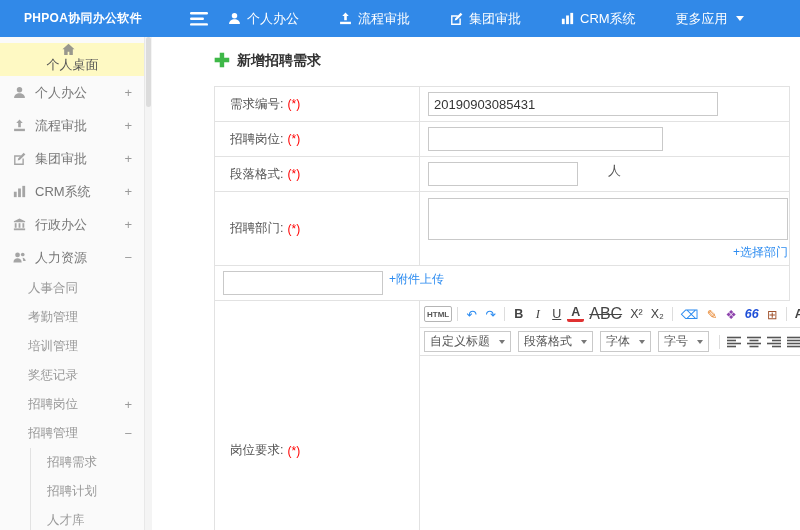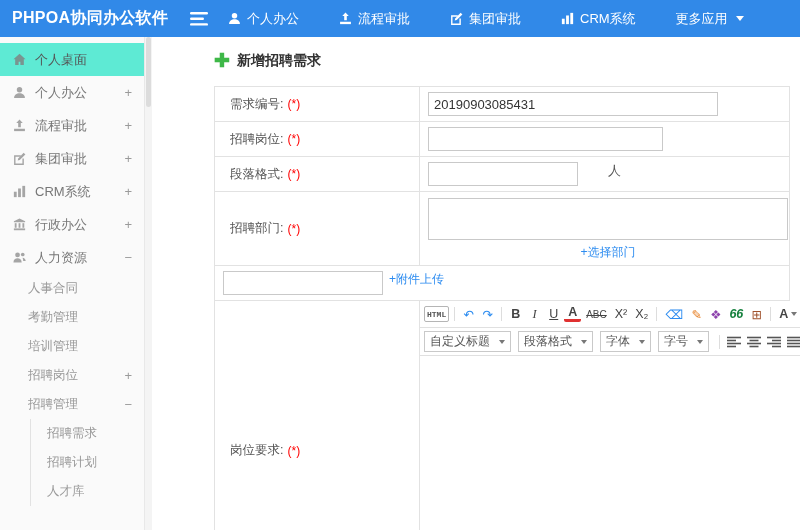--- a/index.html
+++ b/index.html
@@ -8,21 +8,21 @@
     width:800px; height:530px; position:relative; overflow:hidden;
     background:#fff; font-family:"Liberation Sans", sans-serif;
     font-size:13px; color:#333;
   }
 
   
   .topbar {
     height:37px; background:#3189e8; color:#fff;
     display:flex; align-items:center;
   }
-  .logo { width:176px; padding-left:12px; font-weight:bold; font-size:16px; letter-spacing:.3px; }
+  .logo { width:176px; padding-left:24px; font-weight:bold; font-size:12px; letter-spacing:.3px; }
   .hamburger { margin:0 20px 0 14px; cursor:pointer; display:flex; align-items:center; }
   .topnav { display:flex; align-items:center; gap:40px; }
   .nav-item { display:flex; align-items:center; gap:6px; cursor:pointer; font-size:13px; white-space:nowrap; }
   .nav-item svg { display:block; }
   .caret-down {
     width:0; height:0; border-left:4px solid transparent; border-right:4px solid transparent;
     border-top:5px solid #fff; margin-left:2px;
   }
 
   
@@ -30,21 +30,21 @@
 
   .sidebar {
     width:145px; flex-shrink:0; background:#fafafa;
     border-right:1px solid #e8e8e8; padding-top:6px; overflow:hidden;
   }
   .side-item {
     height:33px; display:flex; align-items:center;
     padding:0 12px 0 13px; color:#777; cursor:pointer; font-size:13px;
   }
   .side-item .sicon { width:13px; height:13px; margin-right:9px; flex-shrink:0; opacity:.8; }
-  .side-item.active { background:#5eead4; color:#555; }
+  .side-item.active { background:#fef9c3; color:#555;flex-direction:column; }
   .side-item .toggle { margin-left:auto; color:#9a9a9a; font-size:13px; }
   .side-item.lvl1 { height:29px; padding-left:28px; font-size:12.5px; color:#999; }
   .side-item.lvl2 {
     height:29px; margin-left:30px; padding-left:16px; font-size:12.5px; color:#999;
     border-left:1px solid #e2e2e2;
   }
 
   .scrollstrip { width:7px; flex-shrink:0; background:#f4f4f4; position:relative; }
   .scrollthumb { position:absolute; top:0; left:1px; width:5px; height:70px; background:#dcdcdc; border-radius:3px; }
 
@@ -57,21 +57,21 @@
   
   .form { width:576px; border:1px solid #e2e2e2; border-bottom:none; }
   .frow { display:flex; border-bottom:1px solid #e2e2e2; background:#fff; }
   .flabel {
     width:205px; flex-shrink:0; border-right:1px solid #e2e2e2;
     padding:0 10px 0 15px; font-size:12.5px; color:#555;
     display:flex; align-items:center;
   }
   .req { color:#ff0000; margin-left:4px; font-size:12px; }
   .ffield { flex:1; padding:5px 8px; display:flex; align-items:flex-start; }
-  .ffield.col { flex-direction:column; align-items:center; padding:6px 8px 4px 8px; }
+  .ffield.col { flex-direction:column; align-items:flex-end; padding:6px 8px 4px 8px; }
   input.txt {
     height:24px; border:1px solid #c9c9c9; font-size:13px; padding:0 5px; color:#333;
     font-family:"Liberation Sans", sans-serif; background:#fff; outline:none;
   }
   .w290{width:290px}.w235{width:235px}.w155{width:153px}.w150{width:150px}.w160{width:160px}
   textarea.ta {
     width:360px; height:42px; border:1px solid #c9c9c9; resize:none;
     font-family:"Liberation Sans", sans-serif; font-size:13px; outline:none;
   }
   .suffix { margin-left:30px; color:#555; font-size:13px; }
@@ -83,25 +83,25 @@
   .editor-row { height:300px; }
   .ffield.editor-cell { padding:0; display:block; }
   .etoolbar {
     display:flex; align-items:center; flex-wrap:nowrap; gap:2px;
     padding:3px 4px; border-bottom:1px solid #e0e0e0; background:#fff;
   }
   .ebtn {
     min-width:17px; height:20px; display:inline-flex; align-items:center; justify-content:center;
     padding:0 3px; font-size:12.5px; color:#444; cursor:pointer; border-radius:2px;
   }
-  .ebtn-html { border:1px solid #b5b5b5; font-size:8px; font-weight:bold; color:#555; padding:0 2px; height:16px;font-family:Liberation Mono, monospace; }
+  .ebtn-html { border:1px solid #b5b5b5; font-size:8px; font-weight:bold; color:#555; padding:0 2px; height:16px; }
   .b-bold{font-weight:bold} .b-italic{font-style:italic; font-family:"Liberation Serif", serif;}
-  .b-under{text-decoration:underline} .b-strike{text-decoration:line-through; font-size:10px;}
+  .b-under{text-decoration:underline} .b-strike{text-decoration:line-through; font-size:16px;}
   .b-fontcolor{font-weight:bold; border-bottom:3px solid #e03131; line-height:1; height:16px;}
-  .c-blue{color:#2d8cf0} .c-teal{color:#15803d; font-weight:bold; font-style:italic;}
+  .c-blue{color:#2d8cf0} .c-teal{color:#1d4ed8; font-weight:bold; font-style:italic;}
   .c-orange{color:#e67e22} .c-purple{color:#8e44ad} .c-brown{color:#a0522d}
   .sep { width:1px; height:14px; background:#ddd; margin:0 3px; flex-shrink:0; }
   .edrop {
     height:21px; border:1px solid #c9c9c9; background:#fff;
     display:inline-flex; align-items:center; gap:9px; padding:0 5px;
     font-size:12px; color:#555; margin-right:5px; cursor:pointer; white-space:nowrap;
   }
   .edrop .dcaret {
     width:0; height:0; border-left:3.5px solid transparent; border-right:3.5px solid transparent;
     border-top:4px solid #777;
@@ -234,20 +234,23 @@
       </div>
 
       <div class="side-item lvl1">
         <span>人事合同</span>
       </div>
       <div class="side-item lvl1">
         <span>考勤管理</span>
       </div>
       <div class="side-item lvl1">
         <span>培训管理</span>
+      </div>
+      <div class="side-item lvl1">
+        <span>奖惩记录</span>
       </div>
       <div class="side-item lvl1">
         <span>招聘岗位</span>
         <span class="toggle">+</span>
       </div>
       <div class="side-item lvl1">
         <span>招聘管理</span>
         <span class="toggle">−</span>
       </div>
 

